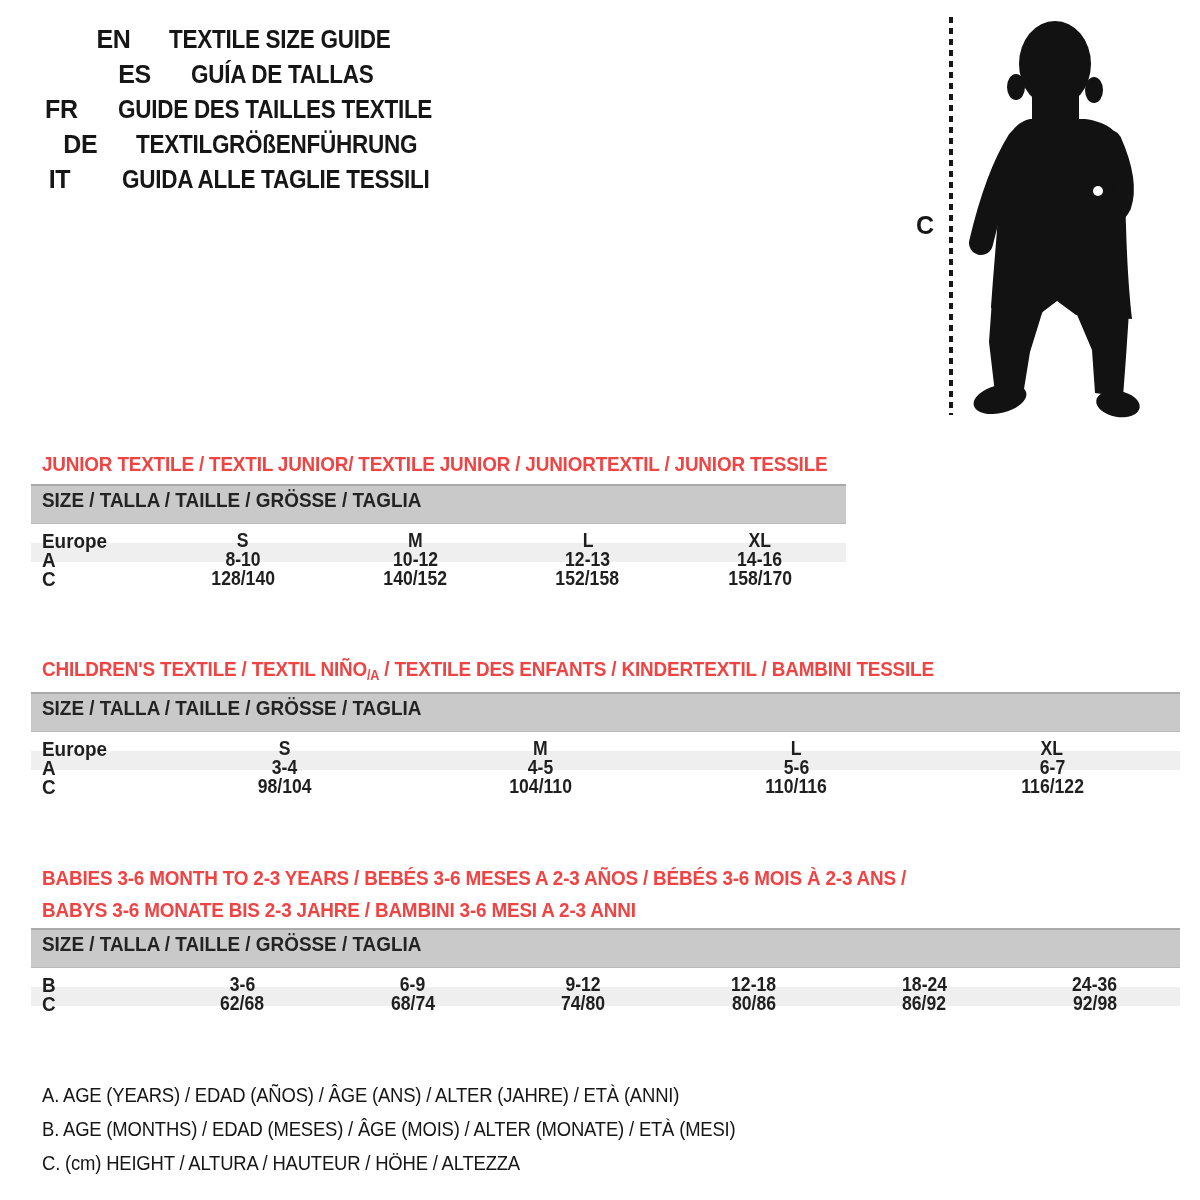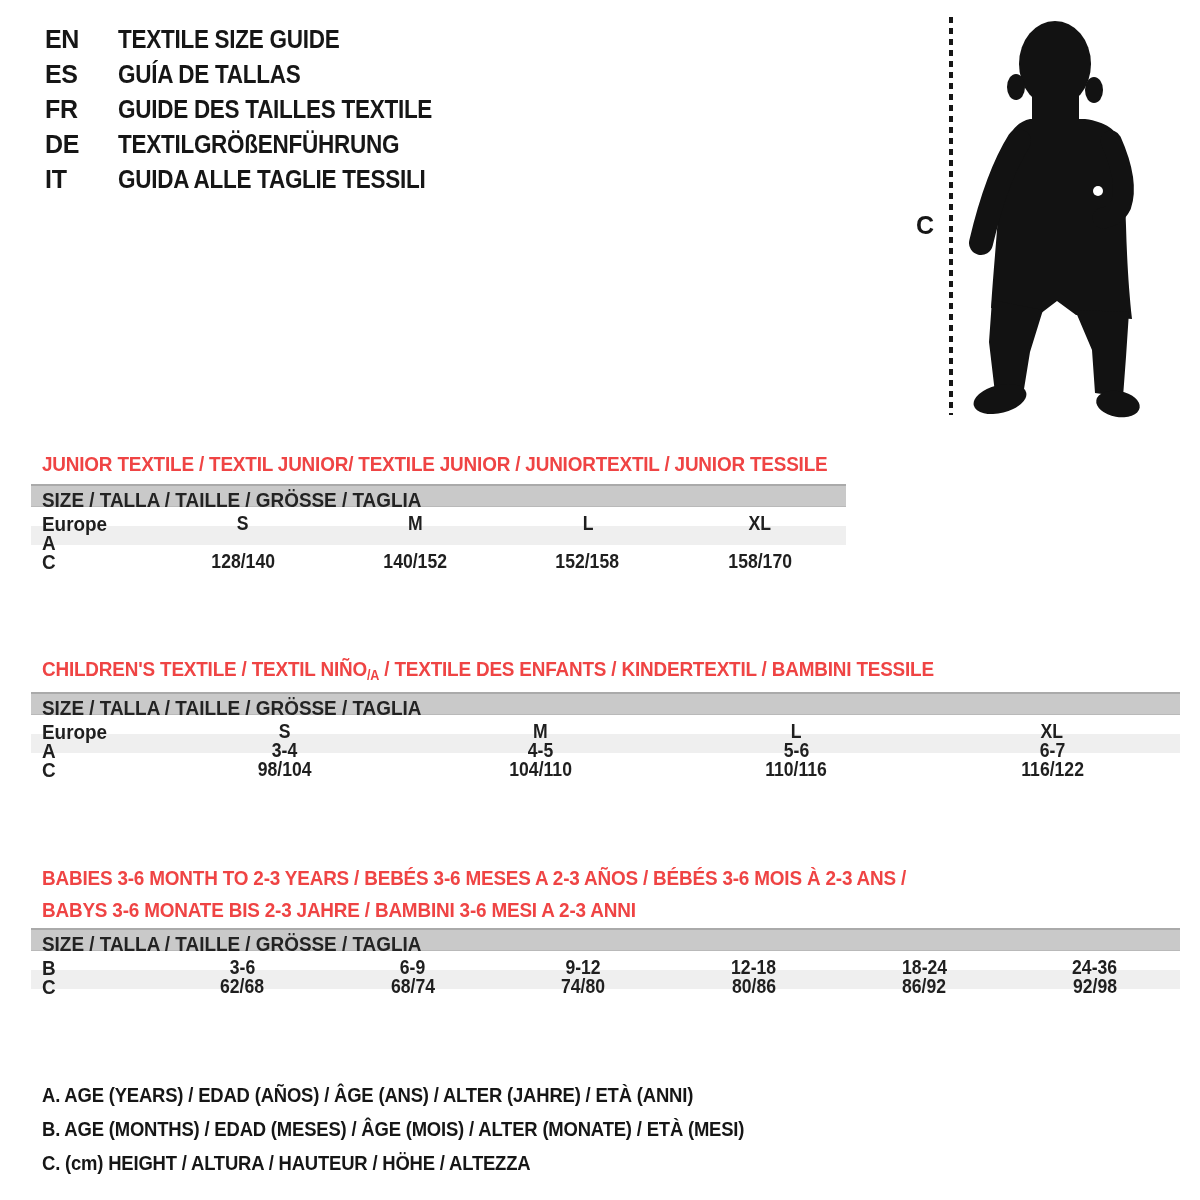--- a/index.html
+++ b/index.html
@@ -9,21 +9,21 @@
     font-family:"Liberation Sans", sans-serif;
     overflow:hidden;
   }
   
   .cx  { display:inline-block; transform:scaleX(.9);  transform-origin:0 50%;   white-space:nowrap; }
   .cxc { display:inline-block; transform:scaleX(.88); transform-origin:50% 50%; white-space:nowrap; }
 
   
   .lang-block { position:absolute; left:45px; top:22px; }
   .lang-row  { display:flex; height:35px; align-items:center;
-               font-size:25px; font-weight:bold; letter-spacing:-.3px; color:#161616; }
+               font-size:25px; font-weight:bold; letter-spacing:-.3px; color:#161616;justify-content:center; }
   .lang-code { width:73px; flex:0 0 73px; }
 
   
   .measure-line { position:absolute; left:949px; top:17px; width:4px; height:398px;
     background:repeating-linear-gradient(to bottom, #161616 0 6px, transparent 6px 11px); }
   .measure-label { position:absolute; left:916px; top:211px;
     font-size:25px; font-weight:bold; color:#161616; }
   .silhouette { position:absolute; left:880px; top:0; width:320px; height:440px; }
 
   
@@ -32,32 +32,32 @@
   #junior-title   { top:435px; }
   #children-title { top:640px; }
   #babies-title   { top:845px; line-height:32px; }
   .subscript { font-size:14px; vertical-align:-4px; }
 
   
   .size-table { position:absolute; left:31px; }
   #junior-table   { top:484px; width:815px;  }
   #children-table { top:692px; width:1149px; }
   #babies-table   { top:928px; width:1149px; }
-  .size-bar { height:23px; line-height:31px; background:#c9c9c9;
+  .size-bar { height:40px; line-height:31px; background:#c9c9c9;
     box-shadow: inset 0 2px 0 #aaaaaa, inset 0 -1px 0 #b9b9b9;
     padding-left:11px; font-size:21px; font-weight:bold; color:#232323; }
   .trow { display:flex; height:19px; line-height:33px; font-weight:bold; color:#1f1f1f; }
   .trow.alt { background:#efefef; }
   .tlabel { flex:0 0 115px; width:115px; padding-left:11px; font-size:21px; }
   .cells { flex:1 1 auto; display:flex; }
   .cell  { flex:1; text-align:center; font-size:20px; }
 
   
   .legend { position:absolute; left:42px; top:1078px; }
-  .legend-line { height:34px; line-height:34px; font-size:20.5px; font-weight:bold;
+  .legend-line { height:34px; line-height:34px; font-size:20.5px; font-weight:normal;
     color:#161616; letter-spacing:-.2px; }
 </style>
 </head>
 <body>
 
 <section class="lang-block">
   <div class="lang-row">
     <span class="lang-code">EN</span>
     <span class="cx">TEXTILE SIZE GUIDE</span>
   </div>
@@ -114,20 +114,26 @@
     <div class="tlabel"><span class="cx">Europe</span></div>
     <div class="cells">
       <div class="cell"><span class="cxc">S</span></div>
       <div class="cell"><span class="cxc">M</span></div>
       <div class="cell"><span class="cxc">L</span></div>
       <div class="cell"><span class="cxc">XL</span></div>
     </div>
   </div>
   <div class="trow alt">
     <div class="tlabel"><span class="cx">A</span></div>
+    <div class="cells">
+      <div class="cell"><span class="cxc">8-10</span></div>
+      <div class="cell"><span class="cxc">10-12</span></div>
+      <div class="cell"><span class="cxc">12-13</span></div>
+      <div class="cell"><span class="cxc">14-16</span></div>
+    </div>
   </div>
   <div class="trow">
     <div class="tlabel"><span class="cx">C</span></div>
     <div class="cells">
       <div class="cell"><span class="cxc">128/140</span></div>
       <div class="cell"><span class="cxc">140/152</span></div>
       <div class="cell"><span class="cxc">152/158</span></div>
       <div class="cell"><span class="cxc">158/170</span></div>
     </div>
   </div>

